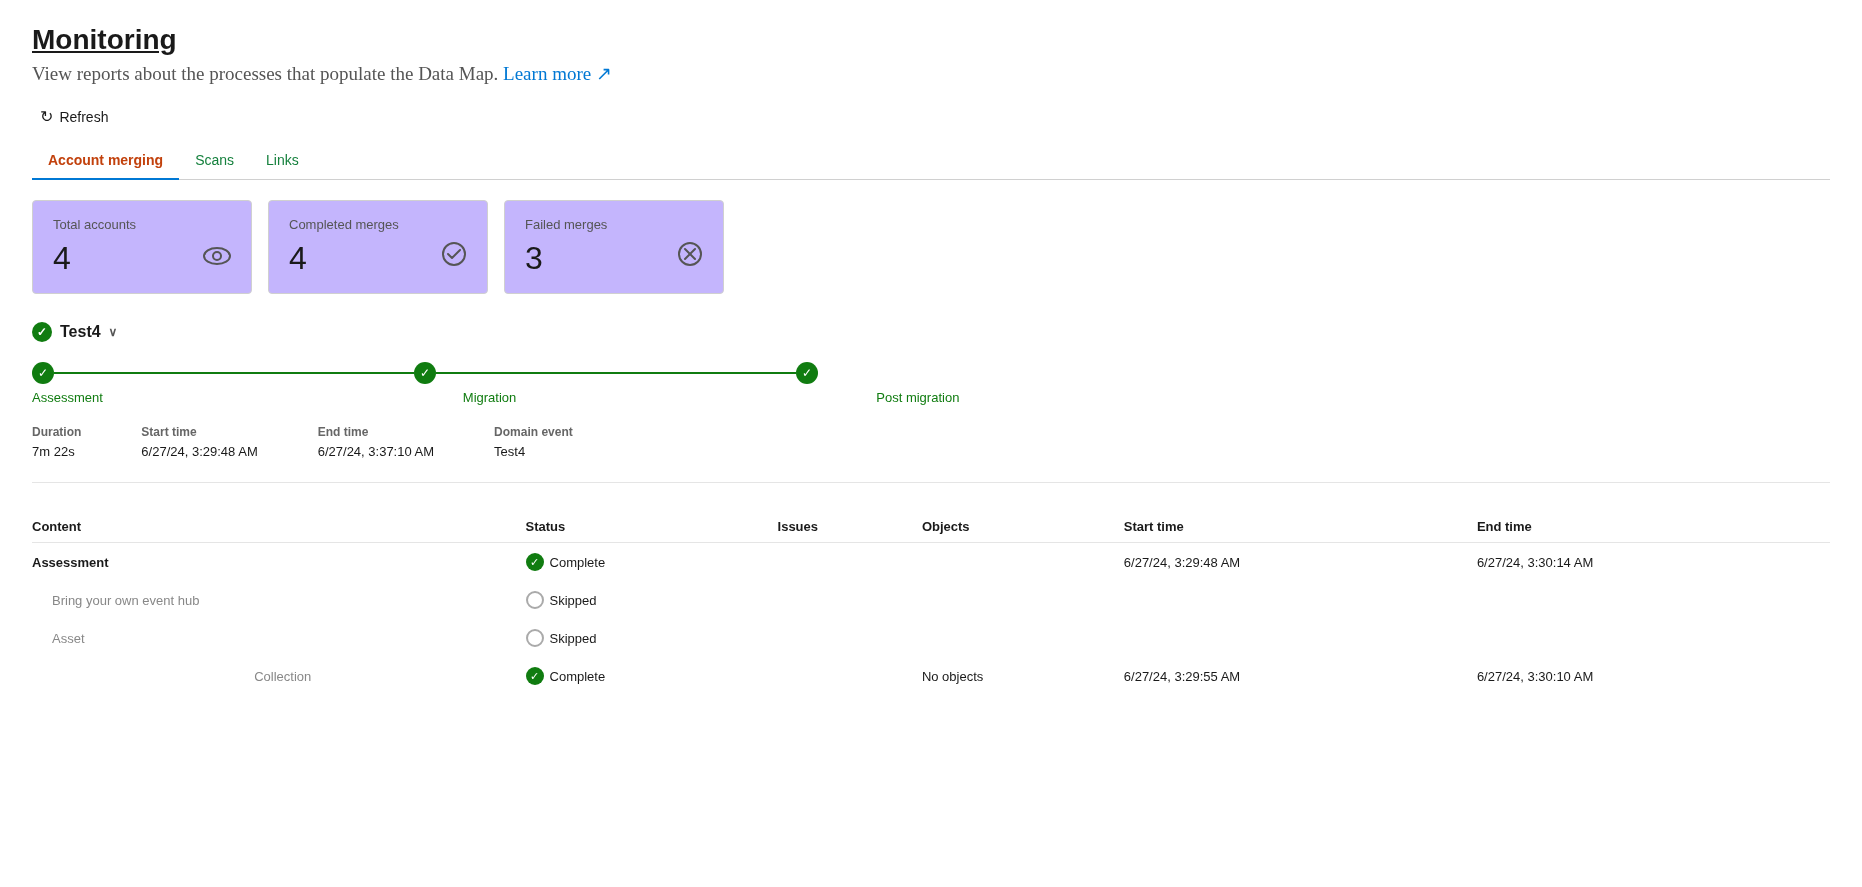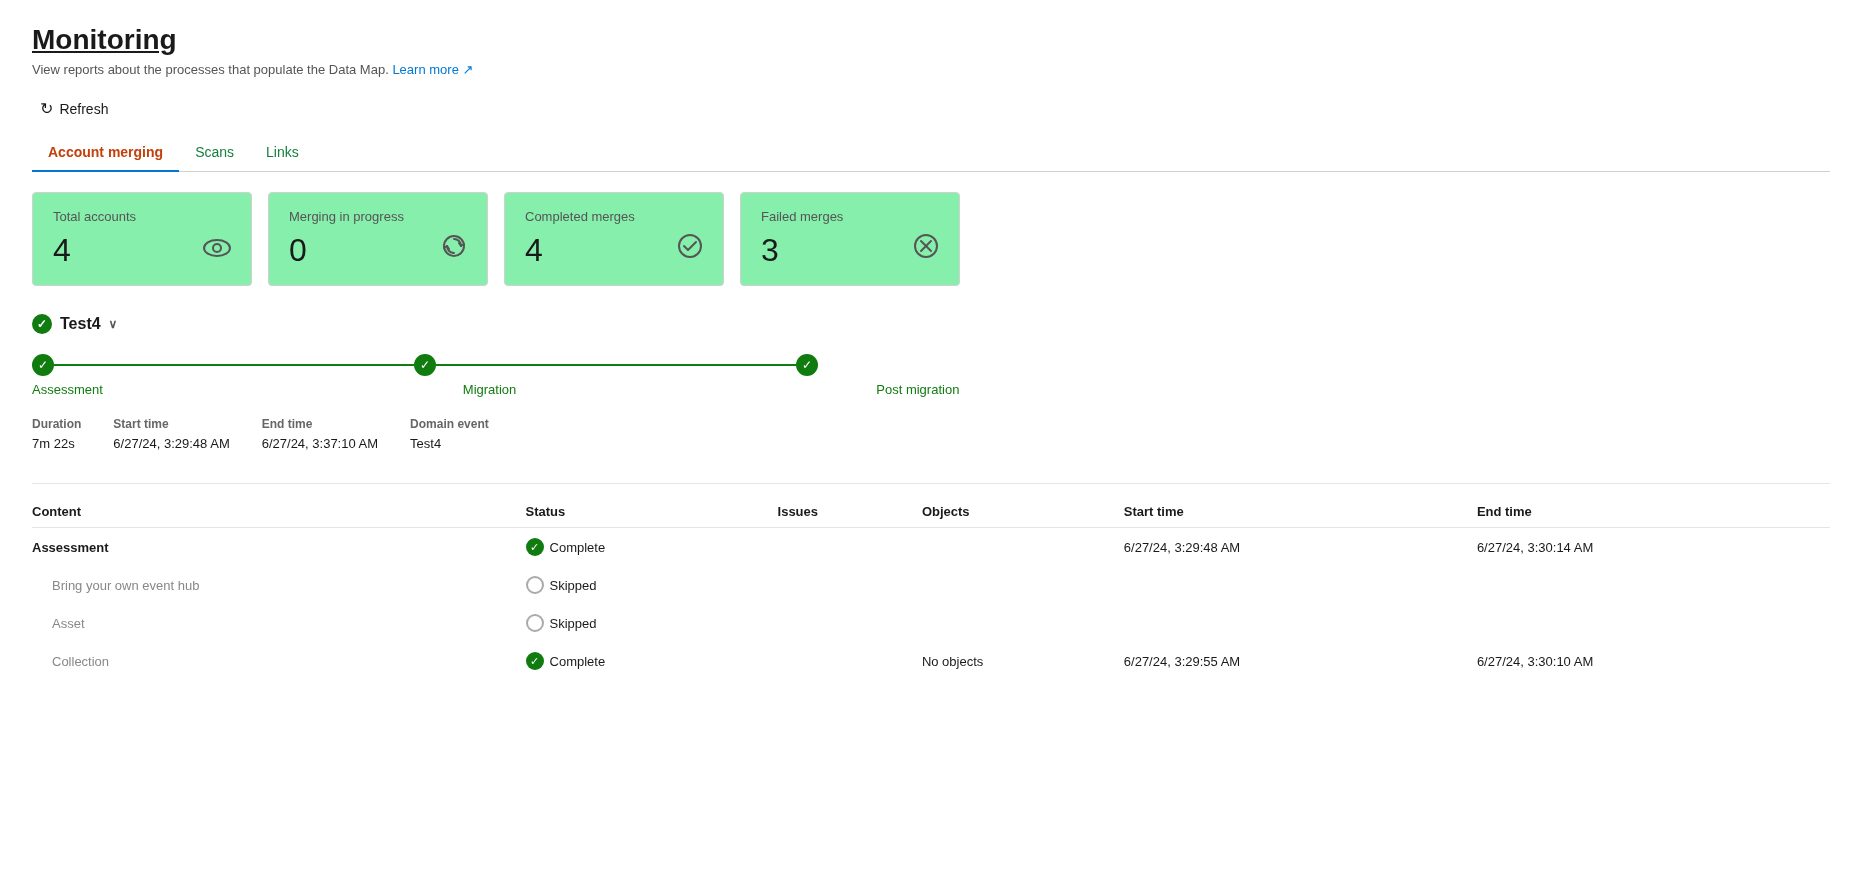--- a/index.html
+++ b/index.html
@@ -15,22 +15,23 @@
       padding: 24px 32px;
     }
     .page-title {
       font-size: 28px;
       font-weight: 600;
       color: #1a1a1a;
       margin-bottom: 6px;
       text-decoration: underline;
     }
     .page-subtitle {
-      font-size: 13px;
+      font-size: 19px;
       color: #555;
+      font-family: Liberation Serif, serif;
     }
     .page-subtitle a {
       color: #0078d4;
       text-decoration: none;
     }
     .toolbar {
       display: flex;
       align-items: center;
       margin: 18px 0 0 0;
       padding-bottom: 8px;
@@ -69,21 +70,21 @@
       color: #c2410c;
       border-bottom: 2px solid #0078d4;
       font-weight: 600;
     }
     .stats-row {
       display: flex;
       gap: 16px;
       margin-bottom: 28px;
     }
     .stat-card {
-      background: #86efac;
+      background: #c4b5fd;
       border: 1px solid #d0d0d0;
       border-radius: 4px;
       padding: 16px 20px;
       min-width: 220px;
       display: flex;
       justify-content: space-between;
       align-items: flex-end;
     }
     .stat-label {
       font-size: 13px;
@@ -158,23 +159,23 @@
       font-size: 13px;
       font-weight: 500;
       cursor: pointer;
     }
     .step-label-spacer {
       flex: 1;
       max-width: 360px;
     }
     .meta-row {
       display: flex;
-      gap: 32px;
-      margin-bottom: 12px;
-      padding-bottom: 32px;
+      gap: 60px;
+      margin-bottom: 28px;
+      padding-bottom: 23px;
       border-bottom: 1px solid #e5e5e5;
     }
     .meta-col label {
       display: block;
       font-size: 12px;
       color: #666;
       margin-bottom: 4px;
       font-weight: 600;
     }
     .meta-col span {
@@ -275,35 +276,20 @@
         <div class="stat-value">4</div>
       </div>
       <div class="stat-icon">
         <svg width="28" height="22" viewBox="0 0 28 22" fill="none" xmlns="http://www.w3.org/2000/svg">
           <ellipse cx="14" cy="11" rx="13" ry="8" stroke="#555" stroke-width="2"></ellipse>
           <circle cx="14" cy="11" r="4" stroke="#555" stroke-width="2"></circle>
         </svg>
       </div>
     </div>
 
-    <div class="stat-card">
-      <div>
-        <div class="stat-label">Merging in progress</div>
-        <div class="stat-value">0</div>
-      </div>
-      <div class="stat-icon">
-        <svg width="26" height="26" viewBox="0 0 26 26" fill="none" xmlns="http://www.w3.org/2000/svg">
-          <circle cx="13" cy="13" r="10" stroke="#555" stroke-width="2"></circle>
-          <path d="M13 6 A7 7 0 0 1 20 13" stroke="#555" stroke-width="2" stroke-linecap="round"></path>
-          <path d="M13 20 A7 7 0 0 1 6 13" stroke="#555" stroke-width="2" stroke-linecap="round"></path>
-          <polyline points="18,10 20,13 23,11" stroke="#555" stroke-width="2" stroke-linecap="round" stroke-linejoin="round"></polyline>
-          <polyline points="8,16 6,13 3,15" stroke="#555" stroke-width="2" stroke-linecap="round" stroke-linejoin="round"></polyline>
-        </svg>
-      </div>
-    </div>
 
     <div class="stat-card">
       <div>
         <div class="stat-label">Completed merges</div>
         <div class="stat-value">4</div>
       </div>
       <div class="stat-icon">
         <svg width="26" height="26" viewBox="0 0 26 26" fill="none">
           <circle cx="13" cy="13" r="11" stroke="#555" stroke-width="2"></circle>
           <polyline points="7,13 11,17 19,9" stroke="#555" stroke-width="2" stroke-linecap="round" stroke-linejoin="round"></polyline>
@@ -414,21 +400,21 @@
               <span class="status-skipped-circle"></span>
               <span>Skipped</span>
             </div>
           </td>
           <td></td>
           <td></td>
           <td></td>
           <td></td>
         </tr>
         <tr class="row-muted">
-          <td style="padding-left: 20px; color: rgb(136, 136, 136);">Collection</td>
+          <td style="padding-left: 20px; color: rgb(136, 136, 136); text-align: center;">Collection</td>
           <td>
             <div class="status-cell">
               <span class="status-complete-circle">✓</span>
               <span>Complete</span>
             </div>
           </td>
           <td></td>
           <td>No objects</td>
           <td>6/27/24, 3:29:55 AM</td>
           <td>6/27/24, 3:30:10 AM</td>

